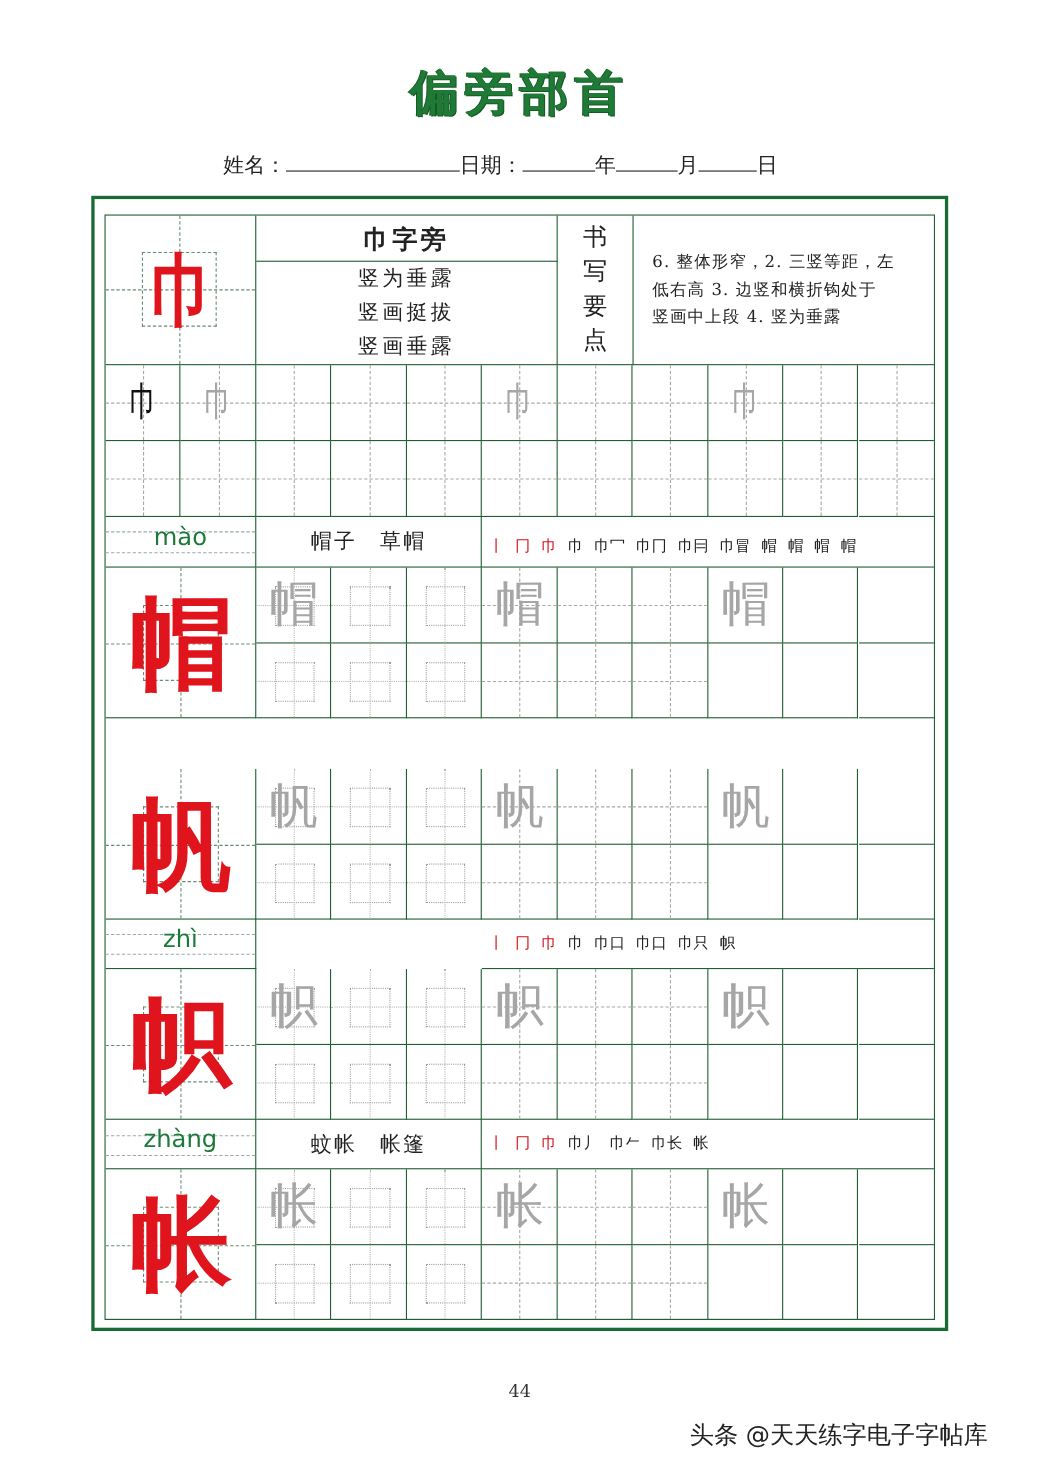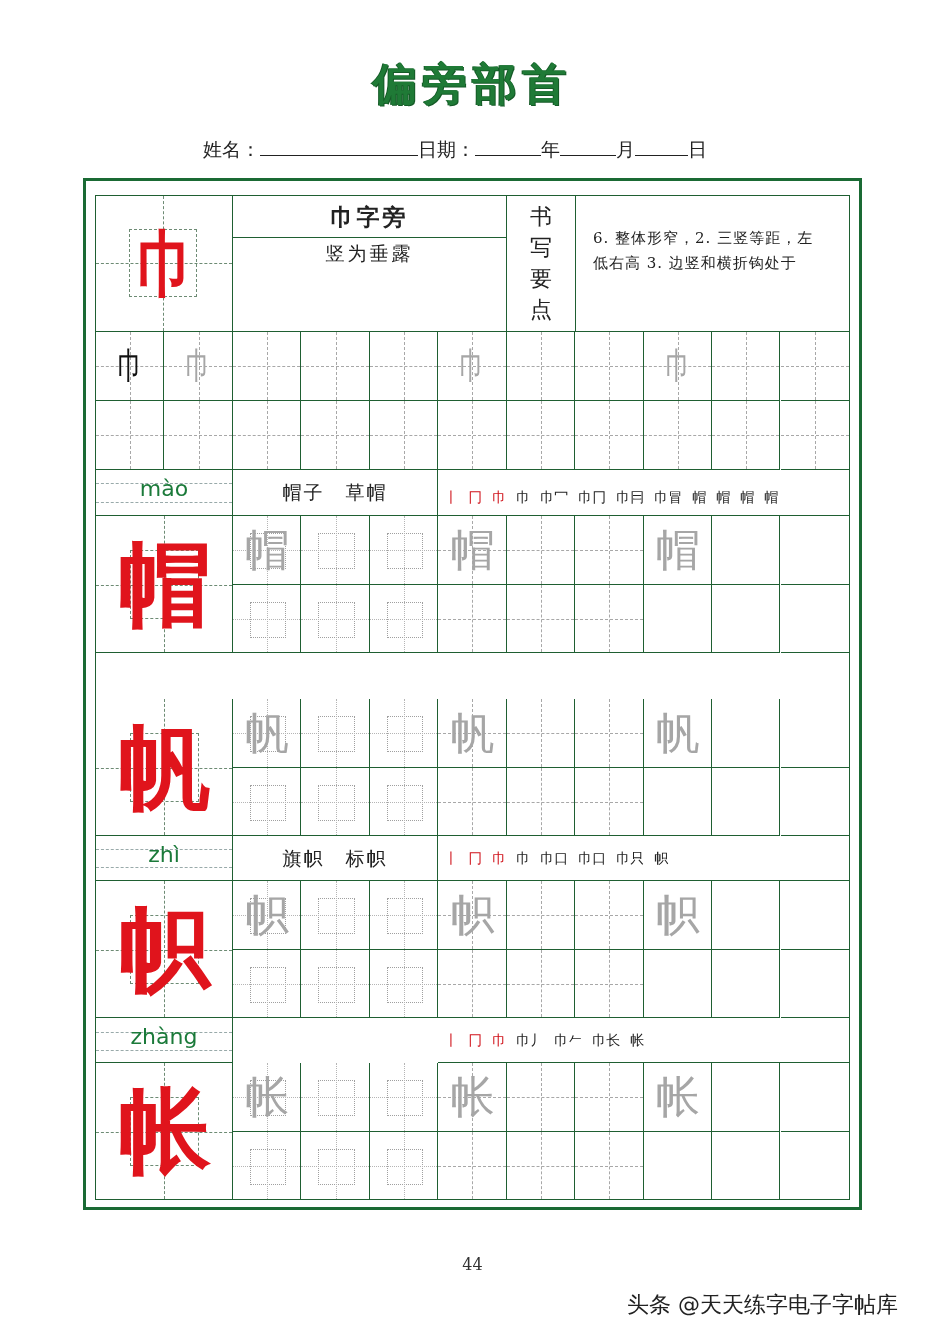--- a/index.html
+++ b/index.html
@@ -44,34 +44,37 @@
     <div class="vlg" style="top:0;bottom:0;left:67px;"></div>
     <div style="position:absolute;left:33px;top:33px;width:68px;height:68px;border:1.5px dashed #6d8b74;box-sizing:border-box;"></div>
     <div class="red" style="left:20px;top:18px;width:100px;text-align:center;font-size:72px;line-height:100px;transform:scaleX(0.8);">巾</div>
   </div>
   <div class="cell" style="left:137px;top:0;width:274px;height:42px;">
     <div class="hdr-title" style="left:0;right:0;top:6px;">巾字旁</div>
   </div>
   <div class="cell" style="left:137px;top:42px;width:274px;height:94px;">
     <div class="hdr-desc" style="left:0;right:0;top:0;">
       <div>竖为垂露</div>
+      <div>竖画挺拔</div>
+      <div>竖画垂露</div>
     </div>
   </div>
   <div class="cell" style="left:411px;top:0;width:69px;height:136px;">
     <div class="sx" style="left:0;right:0;top:5px;">
       <div>书</div>
       <div>写</div>
       <div>要</div>
       <div>点</div>
     </div>
   </div>
   <div class="cell" style="left:480px;top:0;width:273px;height:136px;border-right:none;">
     <div class="tips" style="left:17px;top:30px;">
       <div>6. 整体形窄，2. 三竖等距，左</div>
       <div>低右高 3. 边竖和横折钩处于</div>
+      <div>竖画中上段 4. 竖为垂露</div>
     </div>
   </div>
 <div class="cell" style="left:0px;top:136px;width:68.45px;height:68.5px;">
       <div class="hl" style="left: 0px; right: 0px; top: 34.25px;"></div>
       <div class="vl" style="top: 0px; bottom: 0px; left: 34.225px;"></div>
       <div style="position: absolute; left: 0px; top: 4px; width: 68.45px; text-align: center; font-size: 36px; line-height: 60.5px; color: rgb(17, 17, 17); font-family: &quot;DejaVu Sans&quot;, &quot;Liberation Sans&quot;, sans-serif; transform: scaleX(0.7);">巾</div>
     </div>
     <div class="cell" style="left:68.45px;top:136px;width:68.45px;height:68.5px;">
       <div class="hl" style="left: 0px; right: 0px; top: 34.25px;"></div>
       <div class="vl" style="top: 0px; bottom: 0px; left: 34.225px;"></div>
@@ -308,23 +311,20 @@
       <div class="vl" style="top: 0px; bottom: 0px; left: 34.225px;"></div>
     </div>
     <div class="cell" style="left:547.6px;top:571.5px;width:68.45px;height:68.5px;"></div>
     <div class="cell" style="left:616.0500000000001px;top:571.5px;width:68.45px;height:68.5px;"></div>
     <div class="cell" style="left:684.5px;top:571.5px;width:68.45px;height:68.5px;border-right:none;"></div>
     <div class="cell" style="left:0;top:639px;width:136.9px;height:46px;">
       <div class="hlg" style="left: 0px; right: 0px; top: 13.8px; border-top-color: rgb(153, 170, 170);"></div>
       <div class="hlg" style="left: 0px; right: 0px; top: 32.2px; border-top-color: rgb(153, 170, 170);"></div>
       <div class="pinyin" style="left: 0px; right: 0px; top: 5.52px; line-height: 27.6px;">zhì</div>
     </div>
-    <div class="cell" style="left:136.9px;top:639px;width:205.35000000000002px;height:46px;">
-      <div class="words" style="left: 0px; right: 0px; top: 0px; line-height: 46px;">旗帜　标帜</div>
-    </div>
     <div class="cell" style="left:342.25px;top:639px;width:410.75px;height:46px;border-right:none;">
       <div class="strokes" style="left: 6px; top: 0px; line-height: 46px;"><span class="r">丨</span><span class="r">冂</span><span class="r">巾</span><span>巾</span><span>巾口</span><span>巾口</span><span>巾只</span><span>帜</span></div>
     </div>
     <div class="cell" style="left:0;top:685px;width:136.9px;height:137px;">
       <div class="hlg" style="left: 0px; right: 0px; top: 68.5px;"></div>
       <div class="vlg" style="top: 0px; bottom: 0px; left: 68.45px;"></div>
       <div style="position: absolute; left: 34.225px; top: 34.25px; width: 68.45px; height: 68.5px; border: 1.5px dashed rgb(109, 139, 116); box-sizing: border-box;"></div>
       <div class="red" style="left: 0px; top: 0px; width: 136.9px; text-align: center; font-size: 92px; line-height: 137px;">帜</div>
     </div>
     <div class="cell" style="left:136.9px;top:685px;width:68.45px;height:68.5px;">
@@ -389,20 +389,23 @@
       <div class="vl" style="top: 0px; bottom: 0px; left: 34.225px;"></div>
     </div>
     <div class="cell" style="left:547.6px;top:753.5px;width:68.45px;height:68.5px;"></div>
     <div class="cell" style="left:616.0500000000001px;top:753.5px;width:68.45px;height:68.5px;"></div>
     <div class="cell" style="left:684.5px;top:753.5px;width:68.45px;height:68.5px;border-right:none;"></div>
     <div class="cell" style="left:0;top:822px;width:136.9px;height:45px;">
       <div class="hlg" style="left: 0px; right: 0px; top: 13.5px; border-top-color: rgb(153, 170, 170);"></div>
       <div class="hlg" style="left: 0px; right: 0px; top: 31.5px; border-top-color: rgb(153, 170, 170);"></div>
       <div class="pinyin" style="left: 0px; right: 0px; top: 5.4px; line-height: 27px;">zhàng</div>
     </div>
+    <div class="cell" style="left:136.9px;top:822px;width:205.35000000000002px;height:45px;">
+      <div class="words" style="left: 0px; right: 0px; top: 0px; line-height: 45px;">蚊帐　帐篷</div>
+    </div>
     <div class="cell" style="left:342.25px;top:822px;width:410.75px;height:45px;border-right:none;">
       <div class="strokes" style="left: 6px; top: 0px; line-height: 45px;"><span class="r">丨</span><span class="r">冂</span><span class="r">巾</span><span>巾丿</span><span>巾𠂉</span><span>巾长</span><span>帐</span></div>
     </div>
     <div class="cell" style="left:0;top:867px;width:136.9px;height:137px;">
       <div class="hlg" style="left: 0px; right: 0px; top: 68.5px;"></div>
       <div class="vlg" style="top: 0px; bottom: 0px; left: 68.45px;"></div>
       <div style="position: absolute; left: 34.225px; top: 34.25px; width: 68.45px; height: 68.5px; border: 1.5px dashed rgb(109, 139, 116); box-sizing: border-box;"></div>
       <div class="red" style="left: 0px; top: 0px; width: 136.9px; text-align: center; font-size: 92px; line-height: 137px;">帐</div>
     </div>
     <div class="cell" style="left:136.9px;top:867px;width:68.45px;height:68.5px;">

